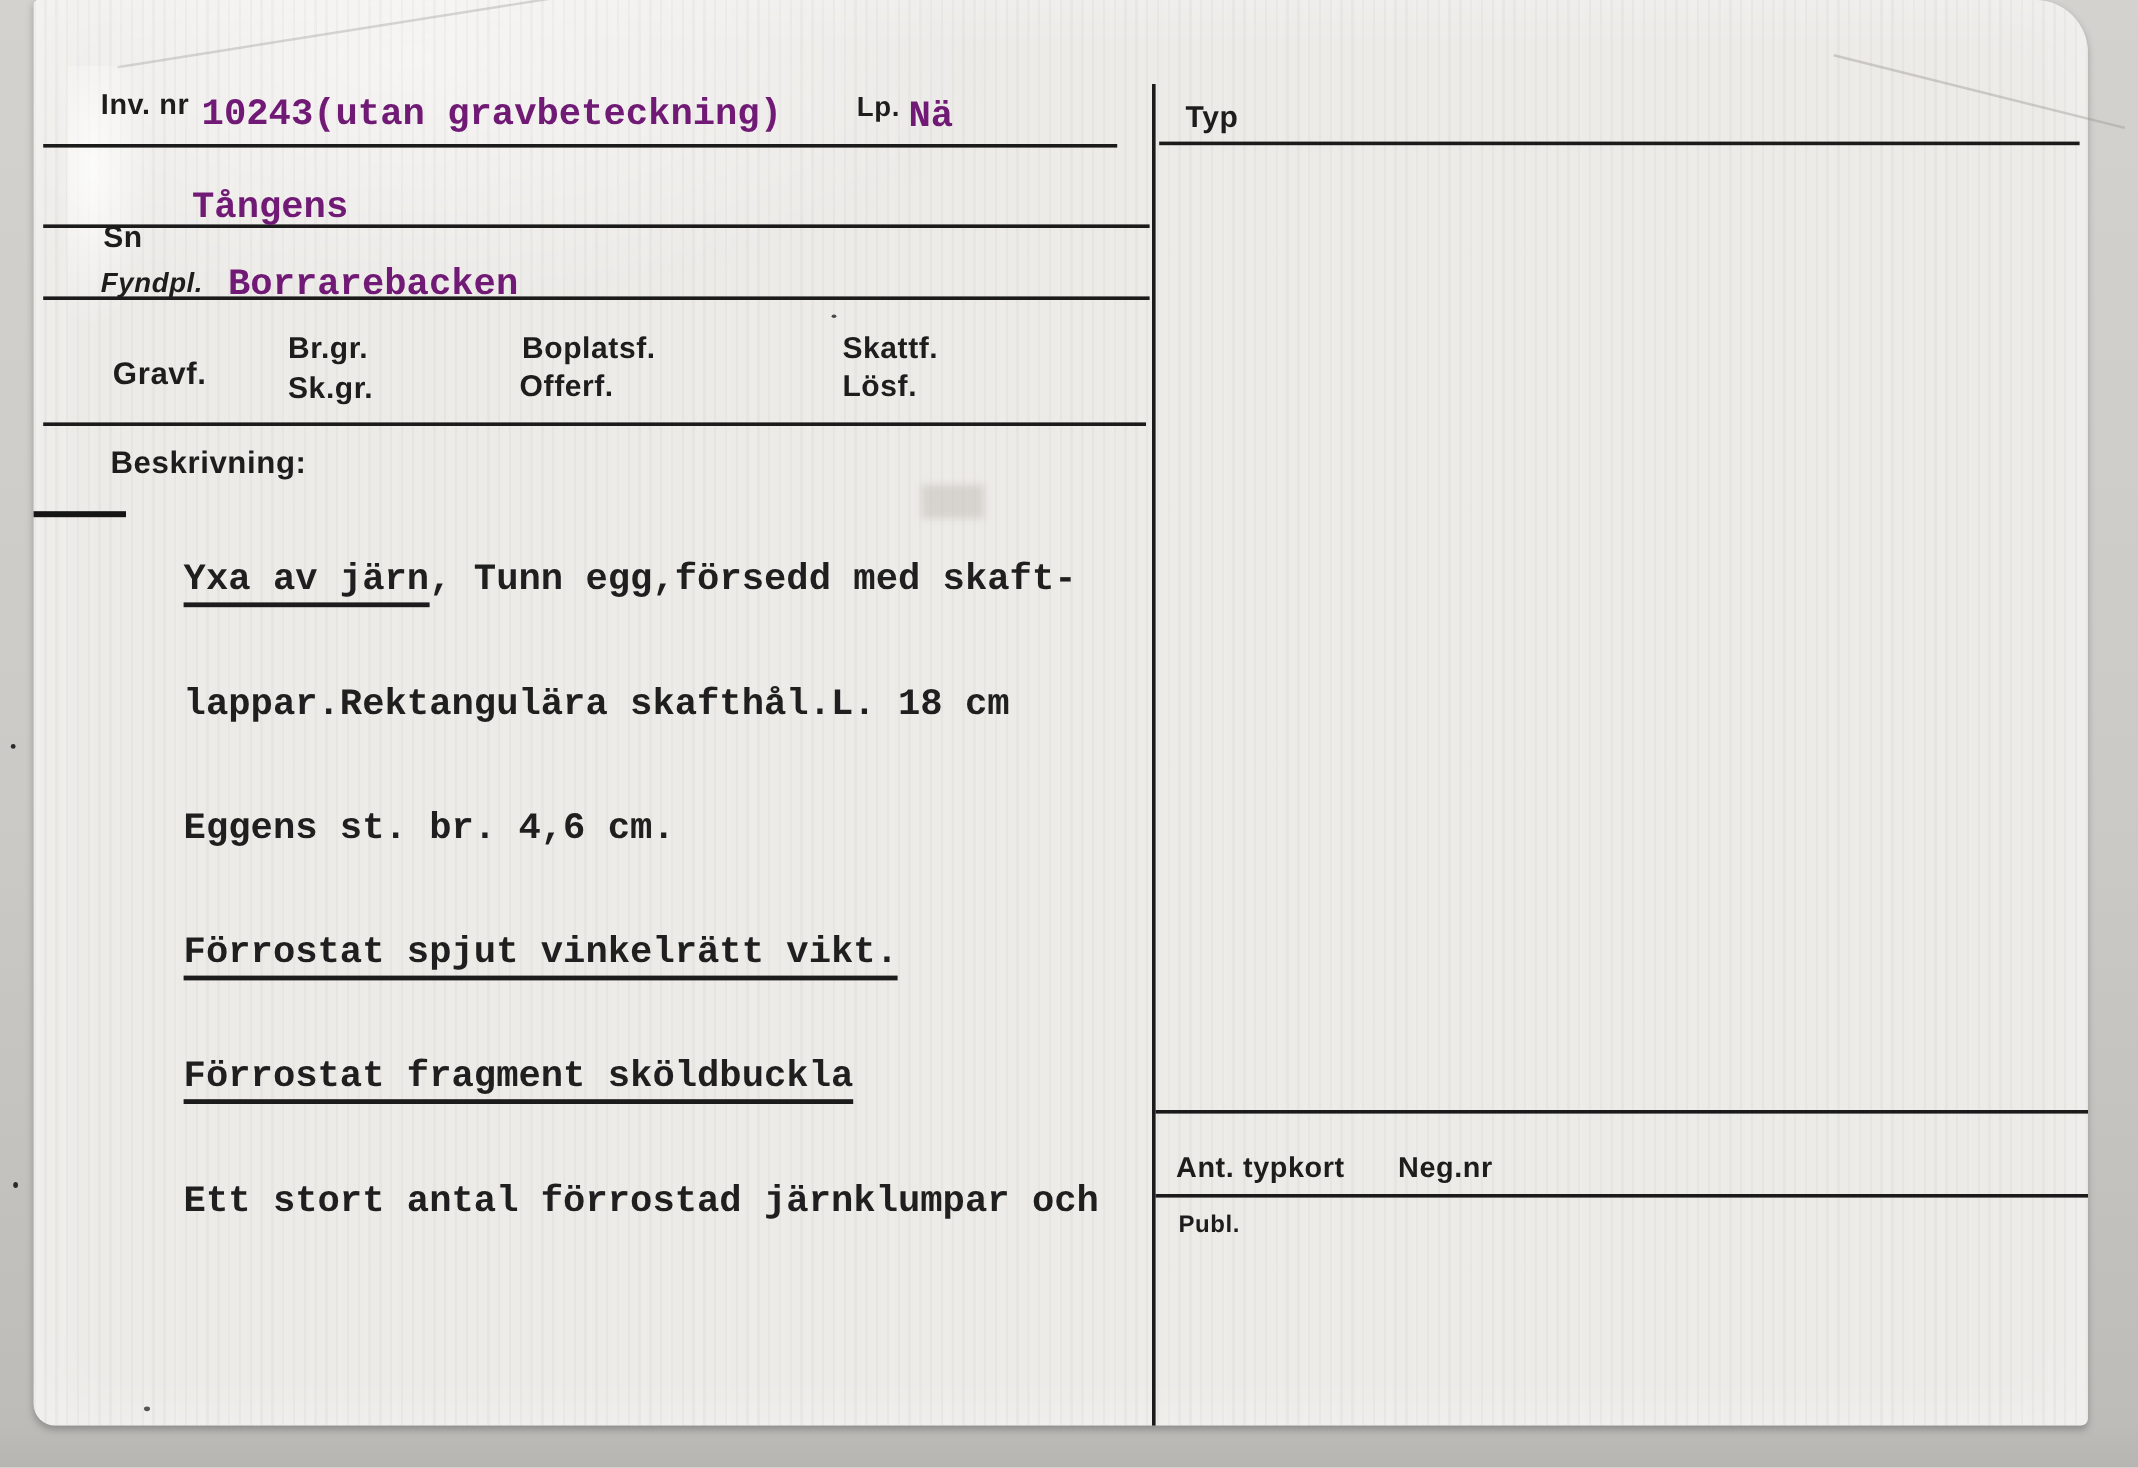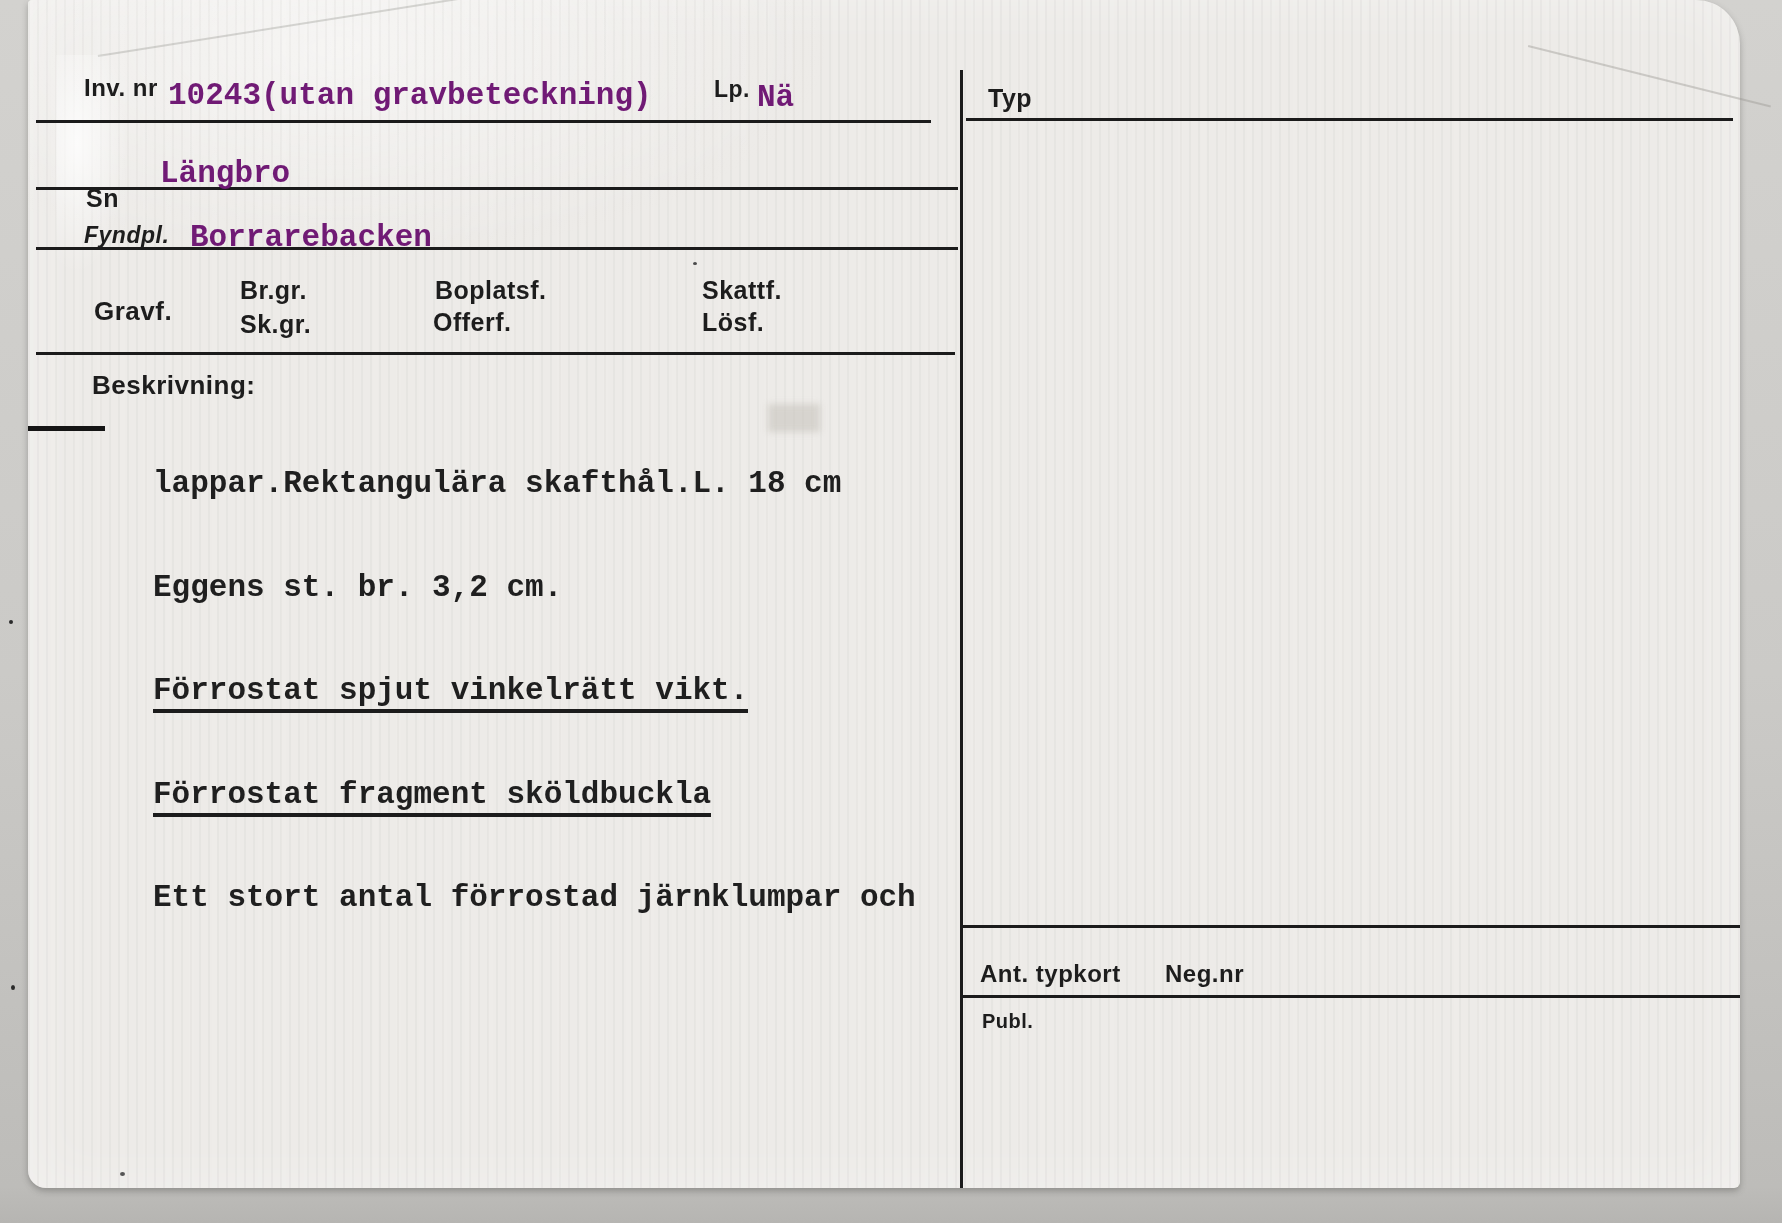--- a/index.html
+++ b/index.html
@@ -112,26 +112,27 @@
   <div class="lbl opt opt0">Br.gr.</div>
   <div class="lbl opt opt1">Sk.gr.</div>
   <div class="lbl opt opt2">Boplatsf.</div>
   <div class="lbl opt opt3">Offerf.</div>
   <div class="lbl opt opt4">Skattf.</div>
   <div class="lbl opt opt5">Lösf.</div>
   <div class="lbl l-besk">Beskrivning:</div>
 
   <div class="tw v-inv">10243(utan gravbeteckning)</div>
   <div class="tw v-lp">Nä</div>
-  <div class="tw v-sn">Längbro</div>
+  <div class="tw v-sn">Tångens</div>
   <div class="tw v-fynd">Borrarebacken</div>
 
   <div class="desc">
+    <div><span class="u">Yxa av järn</span><span>, Tunn egg,försedd med skaft-</span></div>
     <div><span class="u"></span><span>lappar.Rektangulära skafthål.L. 18 cm</span></div>
-    <div><span class="u"></span><span>Eggens st. br. 3,2 cm.</span></div>
+    <div><span class="u"></span><span>Eggens st. br. 4,6 cm.</span></div>
     <div><span class="u">Förrostat spjut vinkelrätt vikt.</span><span></span></div>
     <div><span class="u">Förrostat fragment sköldbuckla</span><span></span></div>
     <div><span class="u"></span><span>Ett stort antal förrostad järnklumpar och</span></div>
     
     
     
   </div>
 
   <div class="lbl l-typ">Typ</div>
   <div class="lbl l-ant">Ant. typkort</div>

